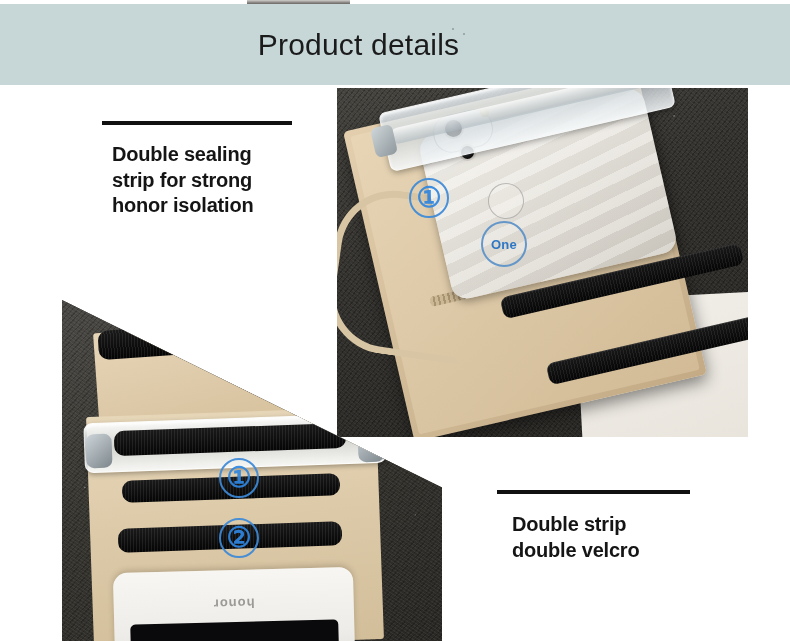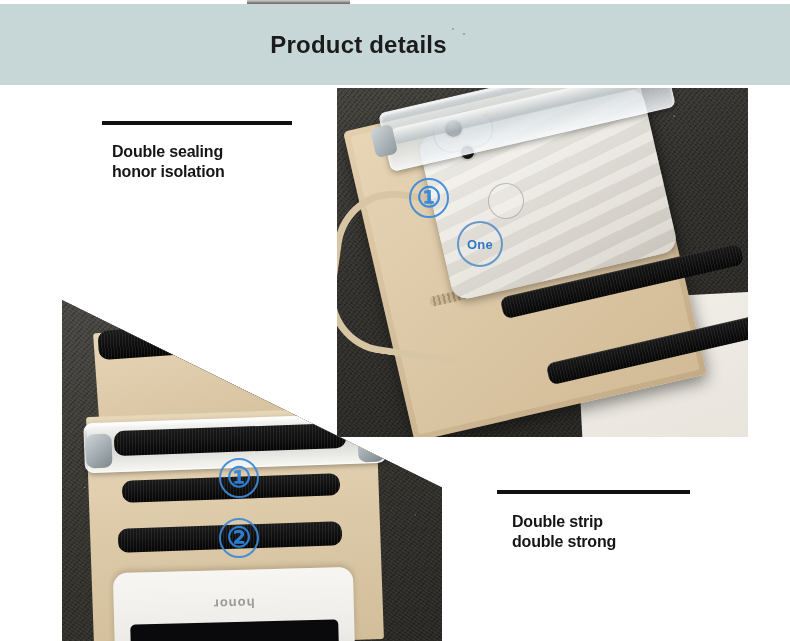--- a/index.html
+++ b/index.html
@@ -40,22 +40,22 @@
   }
   .header-band .header-title {
     position: absolute;
     left: 0;
     top: 0;
     width: 717px;
     height: 81px;
     display: flex;
     align-items: center;
     justify-content: center;
-    font-size: 24px;
-    font-weight: bold;
+    font-size: 30px;
+    font-weight: normal;
     color: #1b1b1b;
     letter-spacing: .2px;
   }
   .speck {
     position: absolute;
     width: 2px;
     height: 2px;
     border-radius: 50%;
     background: #8e9b9c;
   }
@@ -408,42 +408,42 @@
   .marker-num {
     font-size: 28px;
     line-height: 1;
     color: #2f86e0;
     font-weight: bold;
   }
   .marker-a1 { left: 409px; top: 178px; width: 36px; height: 36px; }
   .marker-b1 { left: 219px; top: 458px; width: 36px; height: 36px; }
   .marker-b2 { left: 219px; top: 518px; width: 36px; height: 36px; }
   .marker-one {
-    left: 457px; top: 221px;
+    left: 481px; top: 221px;
     width: 42px; height: 42px;
     border-color: #5a91c8;
   }
   .marker-one .marker-text {
     font-size: 13px;
     font-weight: bold;
     color: #1f6fc4;
     letter-spacing: .3px;
   }
 
   
   .rule {
     position: absolute;
     background: #111111;
   }
   .rule-top   { left: 102px; top: 121px; width: 190px; height: 4px; }
   .rule-bot   { left: 497px; top: 490px; width: 193px; height: 4px; }
 
   .caption {
     position: absolute;
-    font-size: 16px;
+    font-size: 20px;
     font-weight: bold;
     color: #151515;
     line-height: 1.28;
     letter-spacing: -.2px;
   }
   .caption-left  { left: 112px; top: 142px; width: 230px; }
   .caption-right { left: 512px; top: 512px; width: 250px; text-align: left; }
 </style>
 </head>
 <body>
@@ -523,22 +523,23 @@
     <span class="marker-num">①</span>
   </div>
 
   <div class="marker marker-b2">
     <span class="marker-num">②</span>
   </div>
 
   <div class="rule rule-top"></div>
   <div class="caption caption-left">
     <div>Double sealing</div>
+    <div>strip for strong</div>
     <div>honor isolation</div>
   </div>
 
   <div class="rule rule-bot"></div>
   <div class="caption caption-right">
     <div>Double strip</div>
-    <div>double strong</div>
+    <div>double velcro</div>
   </div>
 
 </div>
 
 </body></html>

